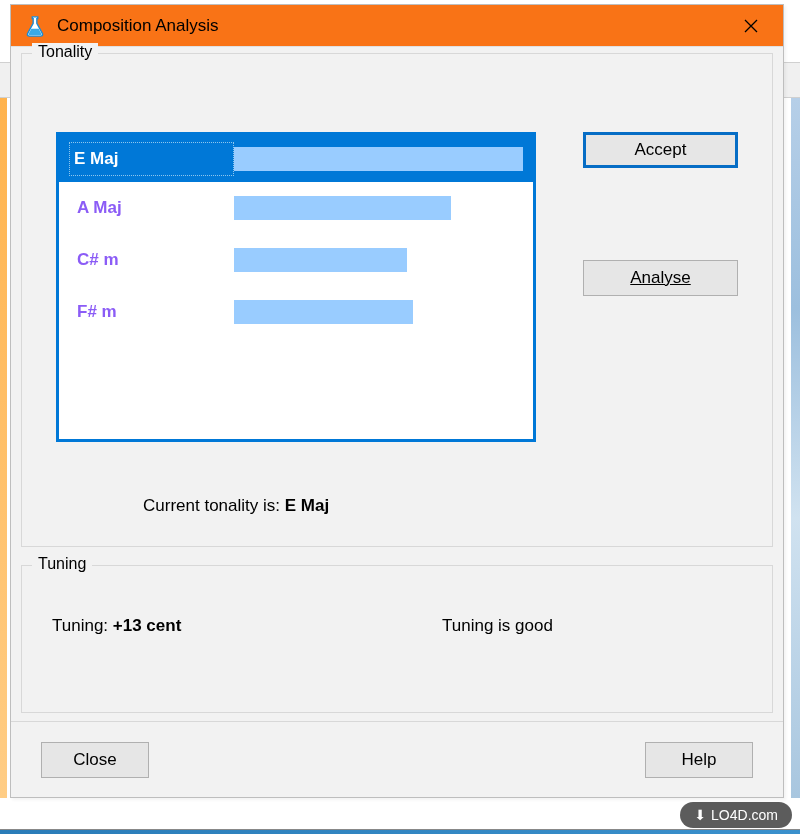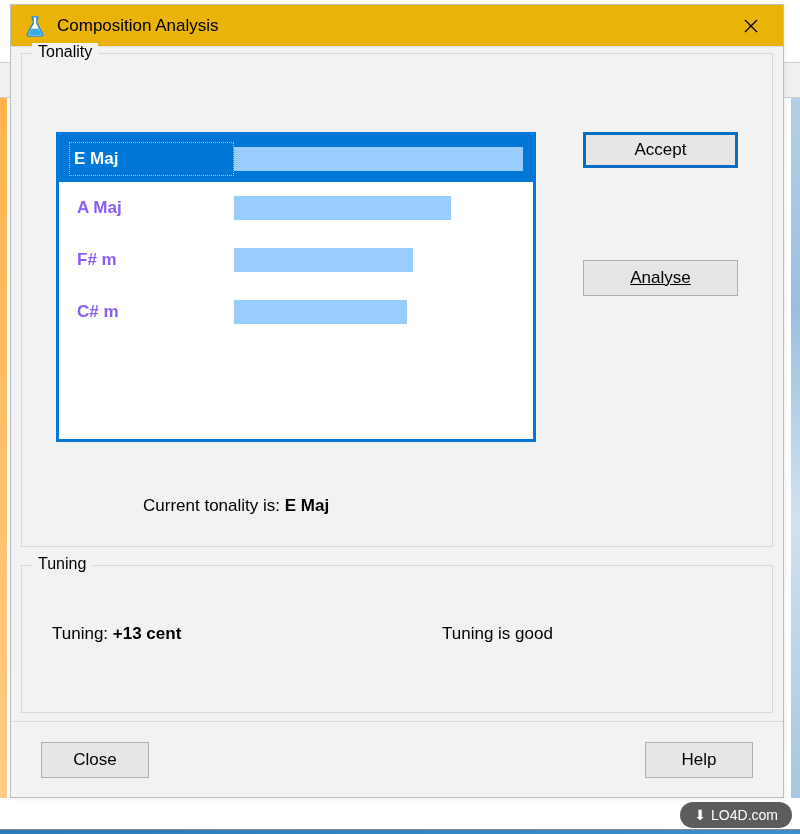--- a/index.html
+++ b/index.html
@@ -52,21 +52,21 @@
       left: 10px;
       top: 4px;
       width: 774px;
       height: 794px;
       background: #f2f2f2;
       border: 1px solid #bebebe;
       box-shadow: 2px 2px 3px rgba(0,0,0,0.05);
     }
     .titlebar {
       height: 42px;
-      background: #eab308;
+      background: #f97316;
       display: flex;
       align-items: center;
       padding: 0 12px;
       border-bottom: 1px solid #e0e0e0;
     }
     .titlebar .icon-wrap {
       width: 24px;
       height: 24px;
       margin-right: 10px;
       display: flex;
@@ -83,21 +83,21 @@
       height: 30px;
       display: flex;
       align-items: center;
       justify-content: center;
       font-size: 18px;
       cursor: pointer;
     }
     .group {
       border: 1px solid #d8d8d8;
       margin: 6px 10px 0 10px;
-      padding-top: 8px;
+      padding-top: 0;
       position: relative;
     }
     .group-title {
       position: absolute;
       top: -11px;
       left: 10px;
       background: #f2f2f2;
       padding: 0 6px;
       font-size: 16px;
       color: #000;
@@ -298,29 +298,29 @@
             <div class="row-bar" style="width:100%"></div>
           </div>
       </div>
       <div class="list-row">
         <div class="row-name">A Maj</div>
         <div class="row-bar-container">
             <div class="row-bar" style="width:75%"></div>
           </div>
       </div>
       <div class="list-row">
+        <div class="row-name">C# m</div>
+        <div class="row-bar-container">
+            <div class="row-bar" style="width:60%"></div>
+          </div>
+      </div>
+      <div class="list-row">
         <div class="row-name">F# m</div>
         <div class="row-bar-container">
             <div class="row-bar" style="width:62%"></div>
-          </div>
-      </div>
-      <div class="list-row">
-        <div class="row-name">C# m</div>
-        <div class="row-bar-container">
-            <div class="row-bar" style="width:60%"></div>
           </div>
       </div>
     </div>
 
     <div class="side-btns">
       <button class="win-btn accept">Accept</button>
       <button class="win-btn analyse">Analyse</button>
     </div>
 
     <div class="current-tonality">

